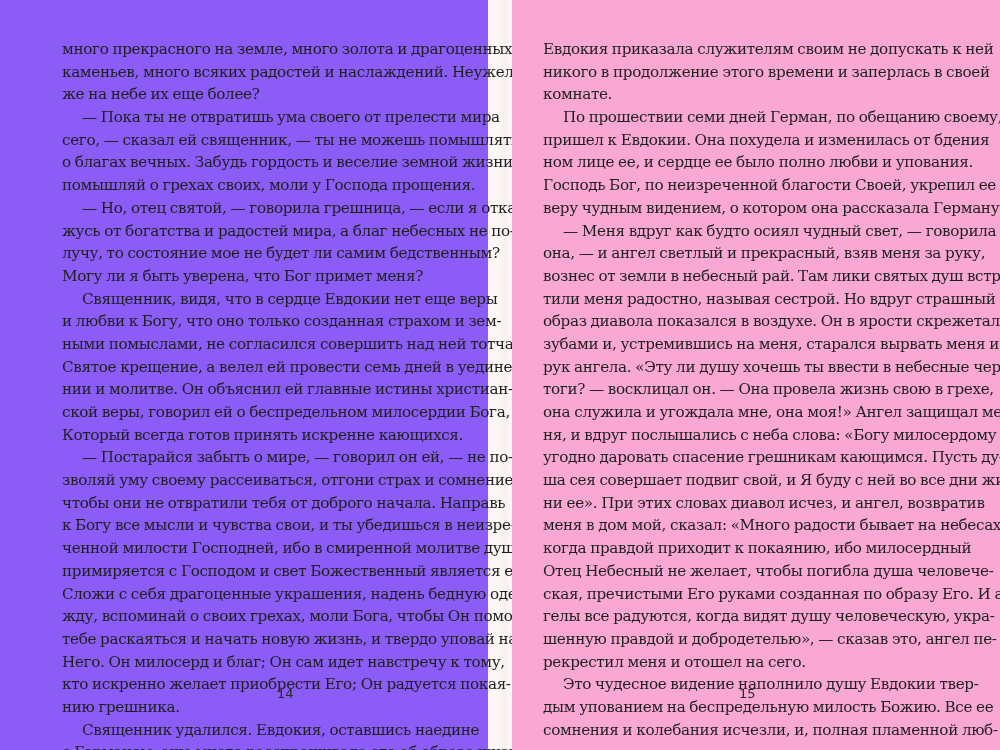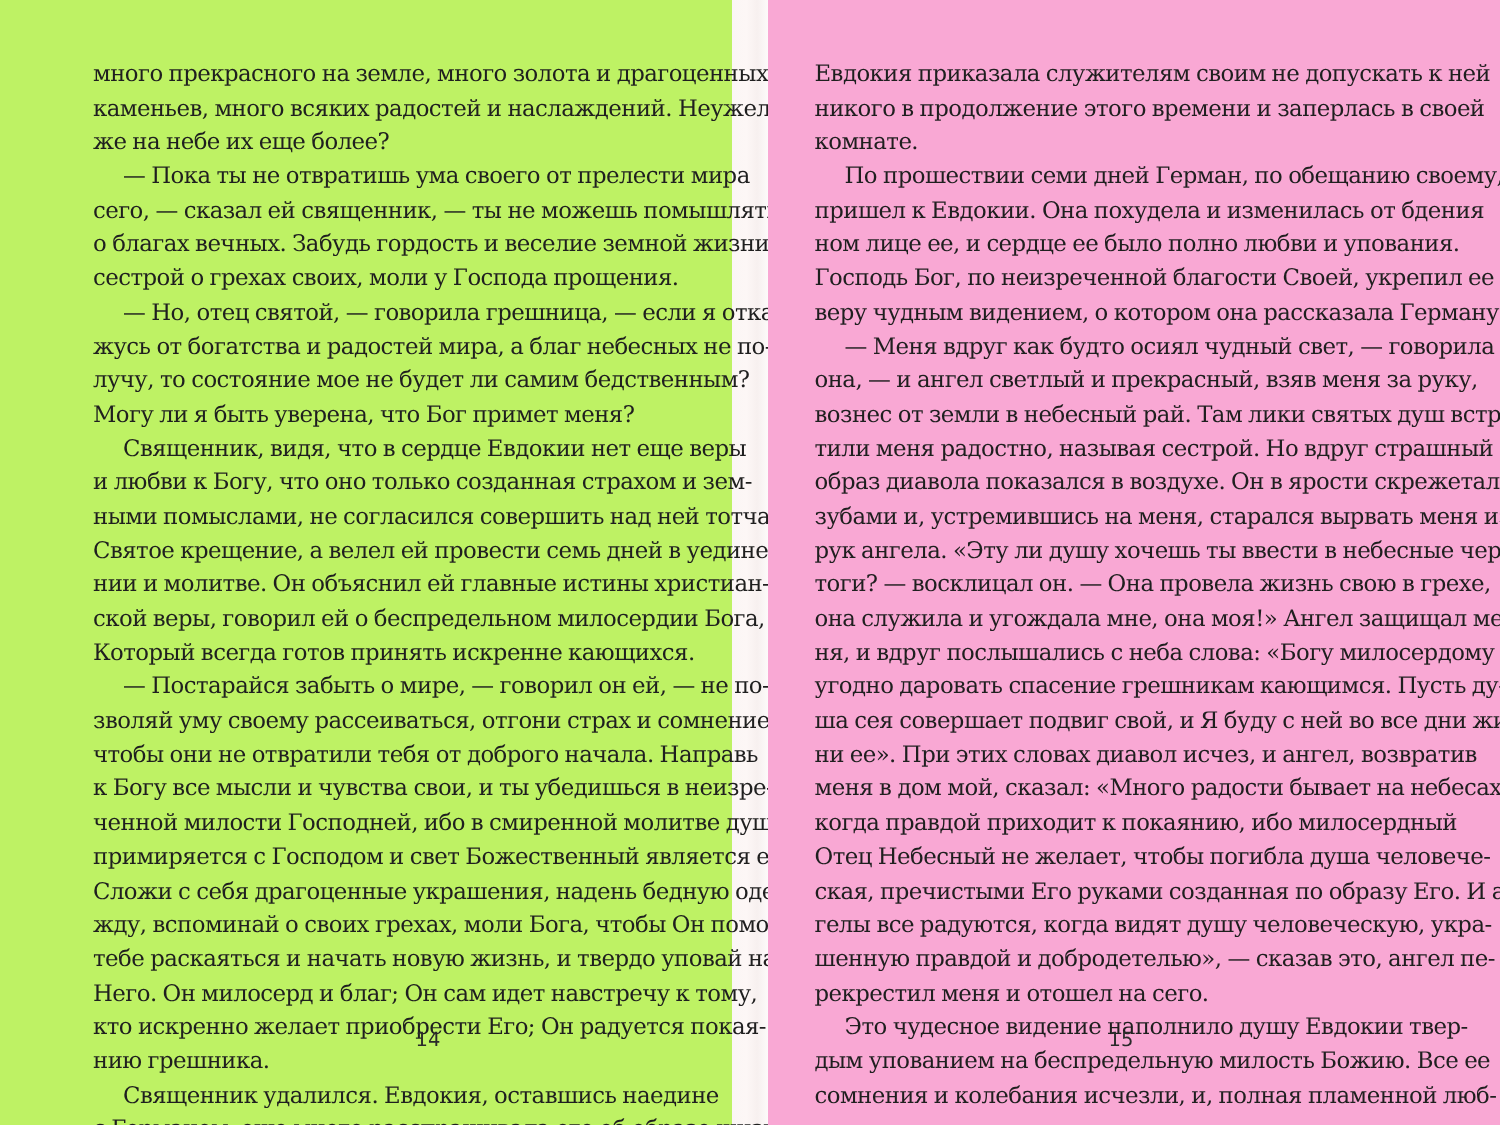--- a/index.html
+++ b/index.html
@@ -5,21 +5,21 @@
   html, body { margin: 0; padding: 0; }
   body {
     width: 1000px; height: 750px; overflow: hidden;
     background: #ffffff;
     font-family: "DejaVu Serif", "Liberation Serif", serif;
     color: #1f1f1f;
     position: relative;
   }
   .spread { position: absolute; inset: 0; display: flex; }
   .page { position: relative; height: 750px; }
-  .page-left { width: 488px; background: #bef264; }
+  .page-left { width: 488px; background: #8b5cf6; }
   .gutter {
     width: 24px;
     background: linear-gradient(to right, #fbf6f5 0%, #fdf7f6 40%, #f7f0ef 70%, #fdfafa 100%);
   }
   .page-right { width: 488px; background: #f9a8d4; }
   .text-block {
     position: absolute;
     top: 38px;
     font-size: 15.2px;
     line-height: 22.7px;
@@ -53,21 +53,21 @@
 
 <div class="spread">
   <div class="page page-left">
     <div class="text-block">
         <span class="line">много прекрасного на земле, много золота и драгоценных</span>
         <span class="line">каменьев, много всяких радостей и наслаждений. Неужели</span>
         <span class="line last">же на небе их еще более?</span>
         <span class="line indent">— Пока ты не отвратишь ума своего от прелести мира</span>
         <span class="line">сего, — сказал ей священник, — ты не можешь помышлять</span>
         <span class="line">о благах вечных. Забудь гордость и веселие земной жизни,</span>
-        <span class="line last">сестрой о грехах своих, моли у Господа прощения.</span>
+        <span class="line last">помышляй о грехах своих, моли у Господа прощения.</span>
         <span class="line indent">— Но, отец святой, — говорила грешница, — если я отка-</span>
         <span class="line">жусь от богатства и радостей мира, а благ небесных не по-</span>
         <span class="line">лучу, то состояние мое не будет ли самим бедственным?</span>
         <span class="line last">Могу ли я быть уверена, что Бог примет меня?</span>
         <span class="line indent">Священник, видя, что в сердце Евдокии нет еще веры</span>
         <span class="line">и любви к Богу, что оно только созданная страхом и зем-</span>
         <span class="line">ными помыслами, не согласился совершить над ней тотчас</span>
         <span class="line">Святое крещение, а велел ей провести семь дней в уедине-</span>
         <span class="line">нии и молитве. Он объяснил ей главные истины христиан-</span>
         <span class="line">ской веры, говорил ей о беспредельном милосердии Бога,</span>

